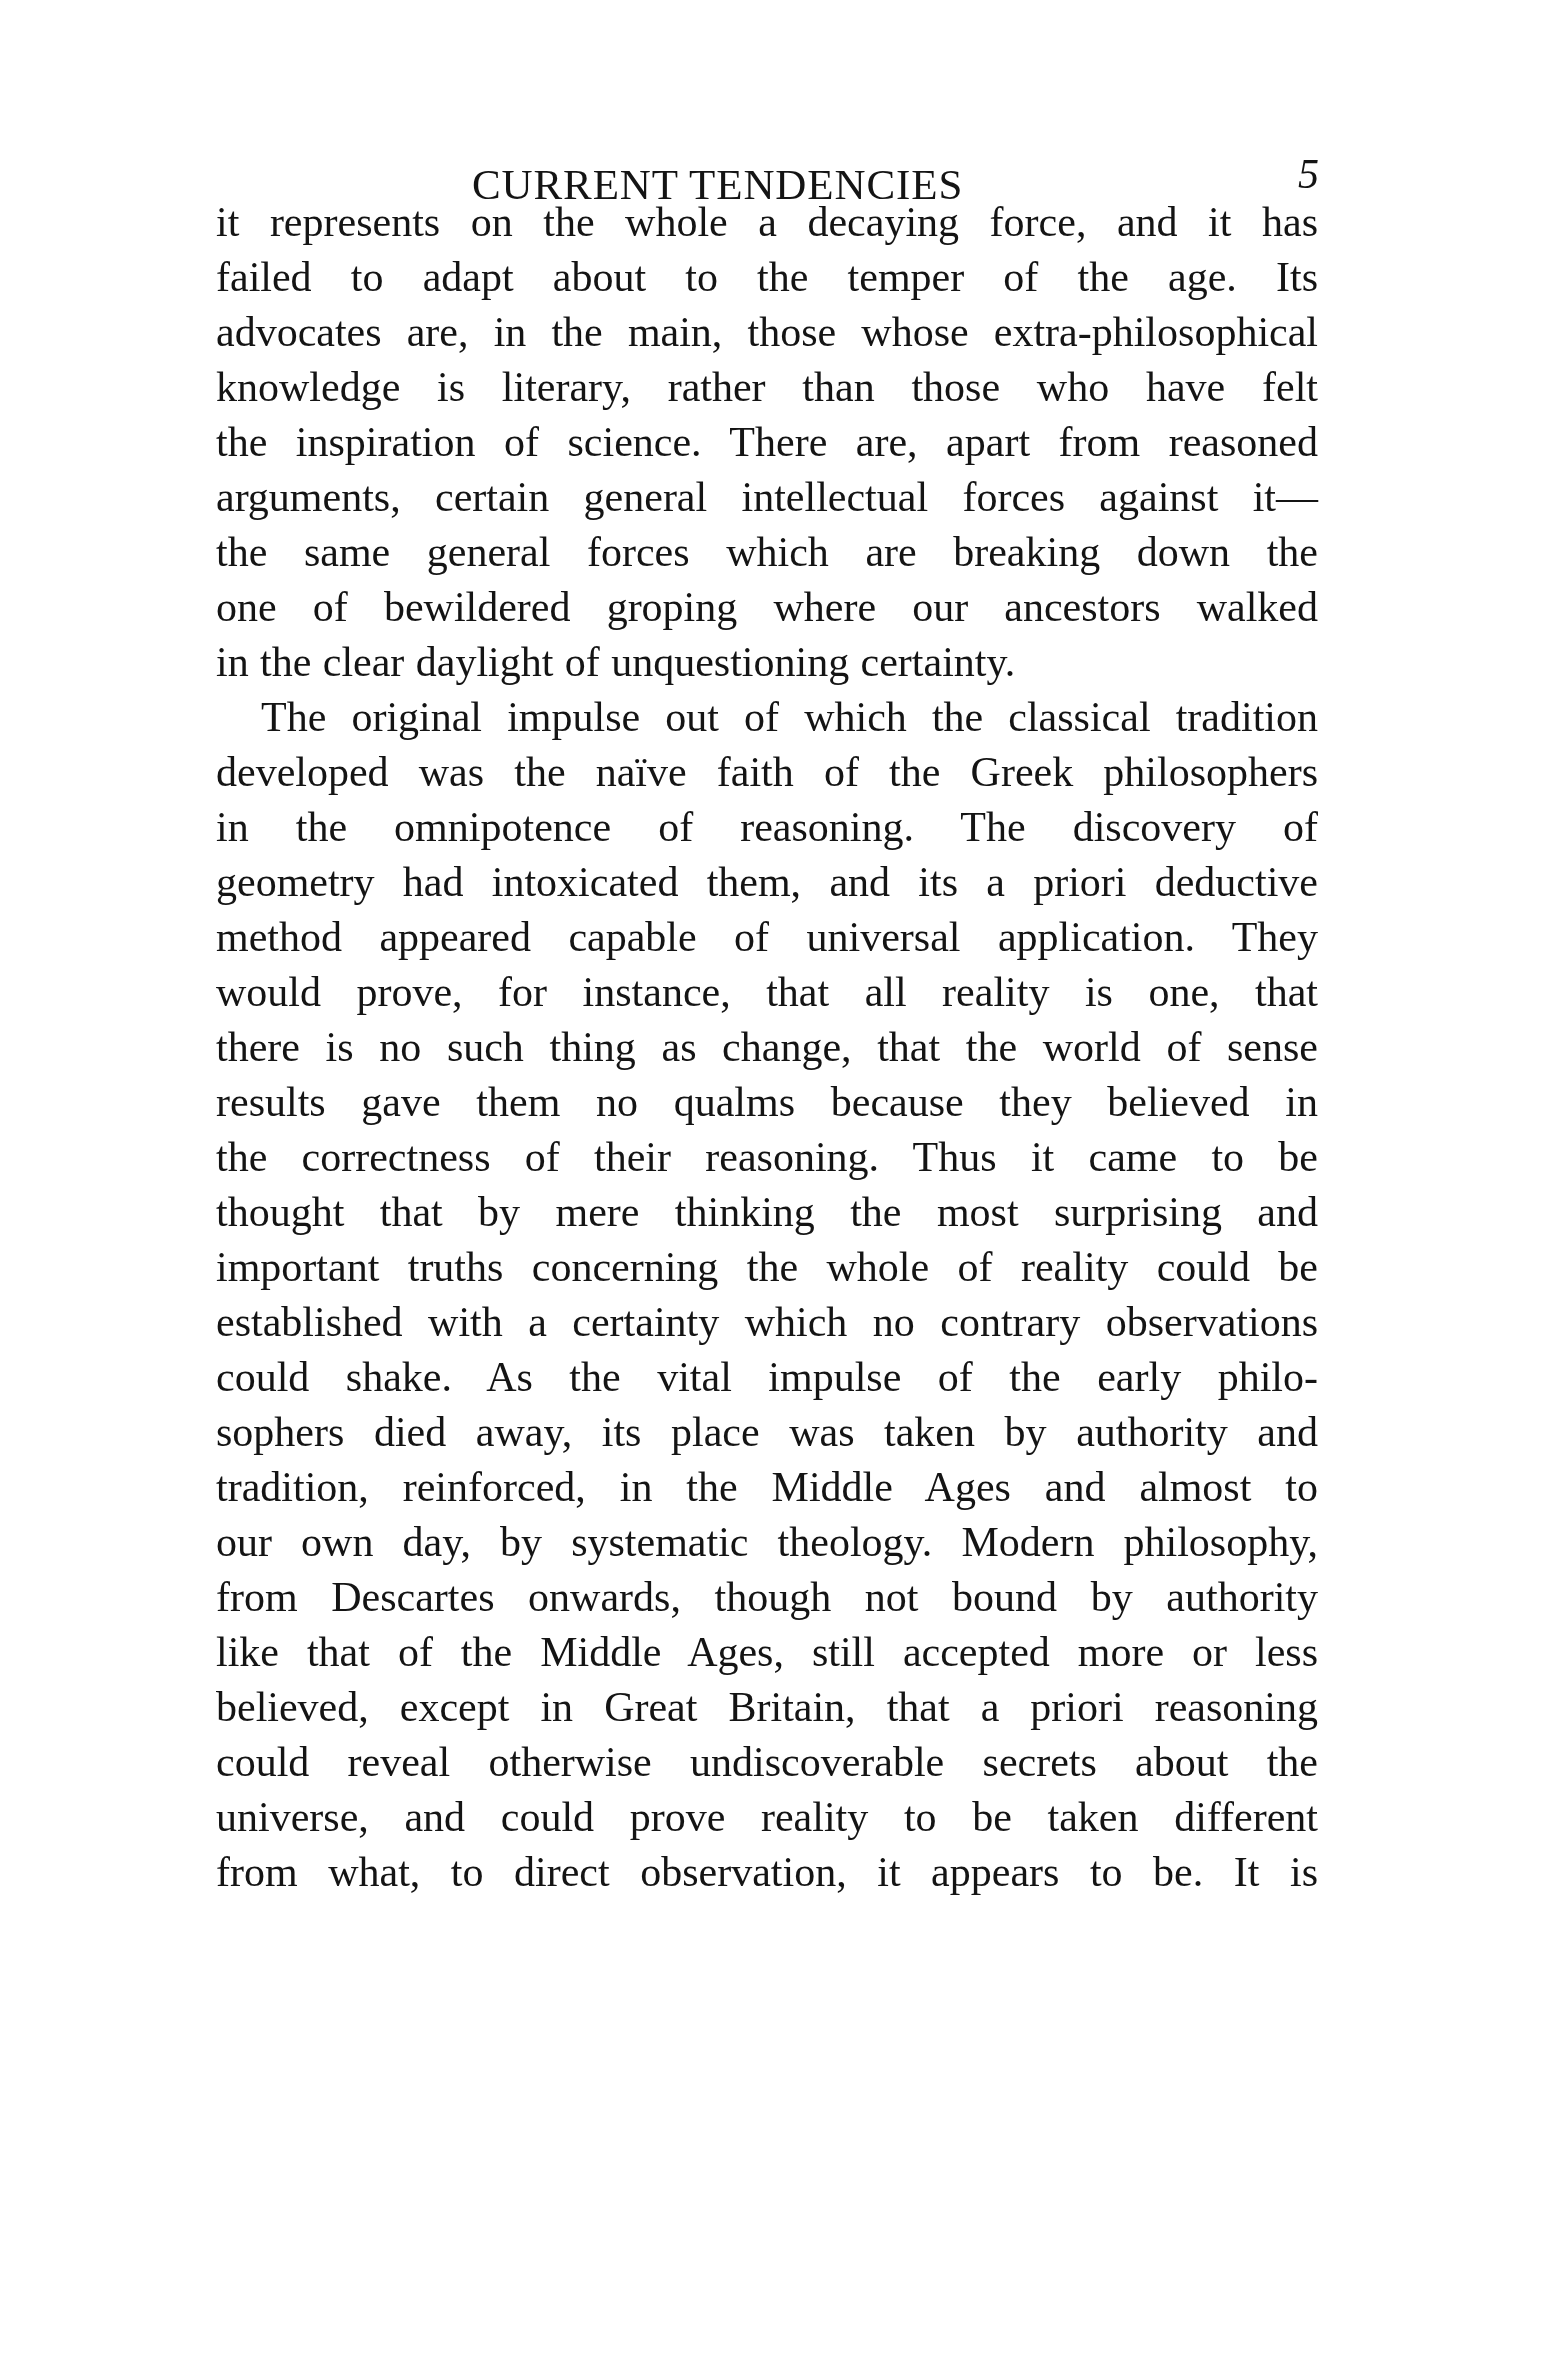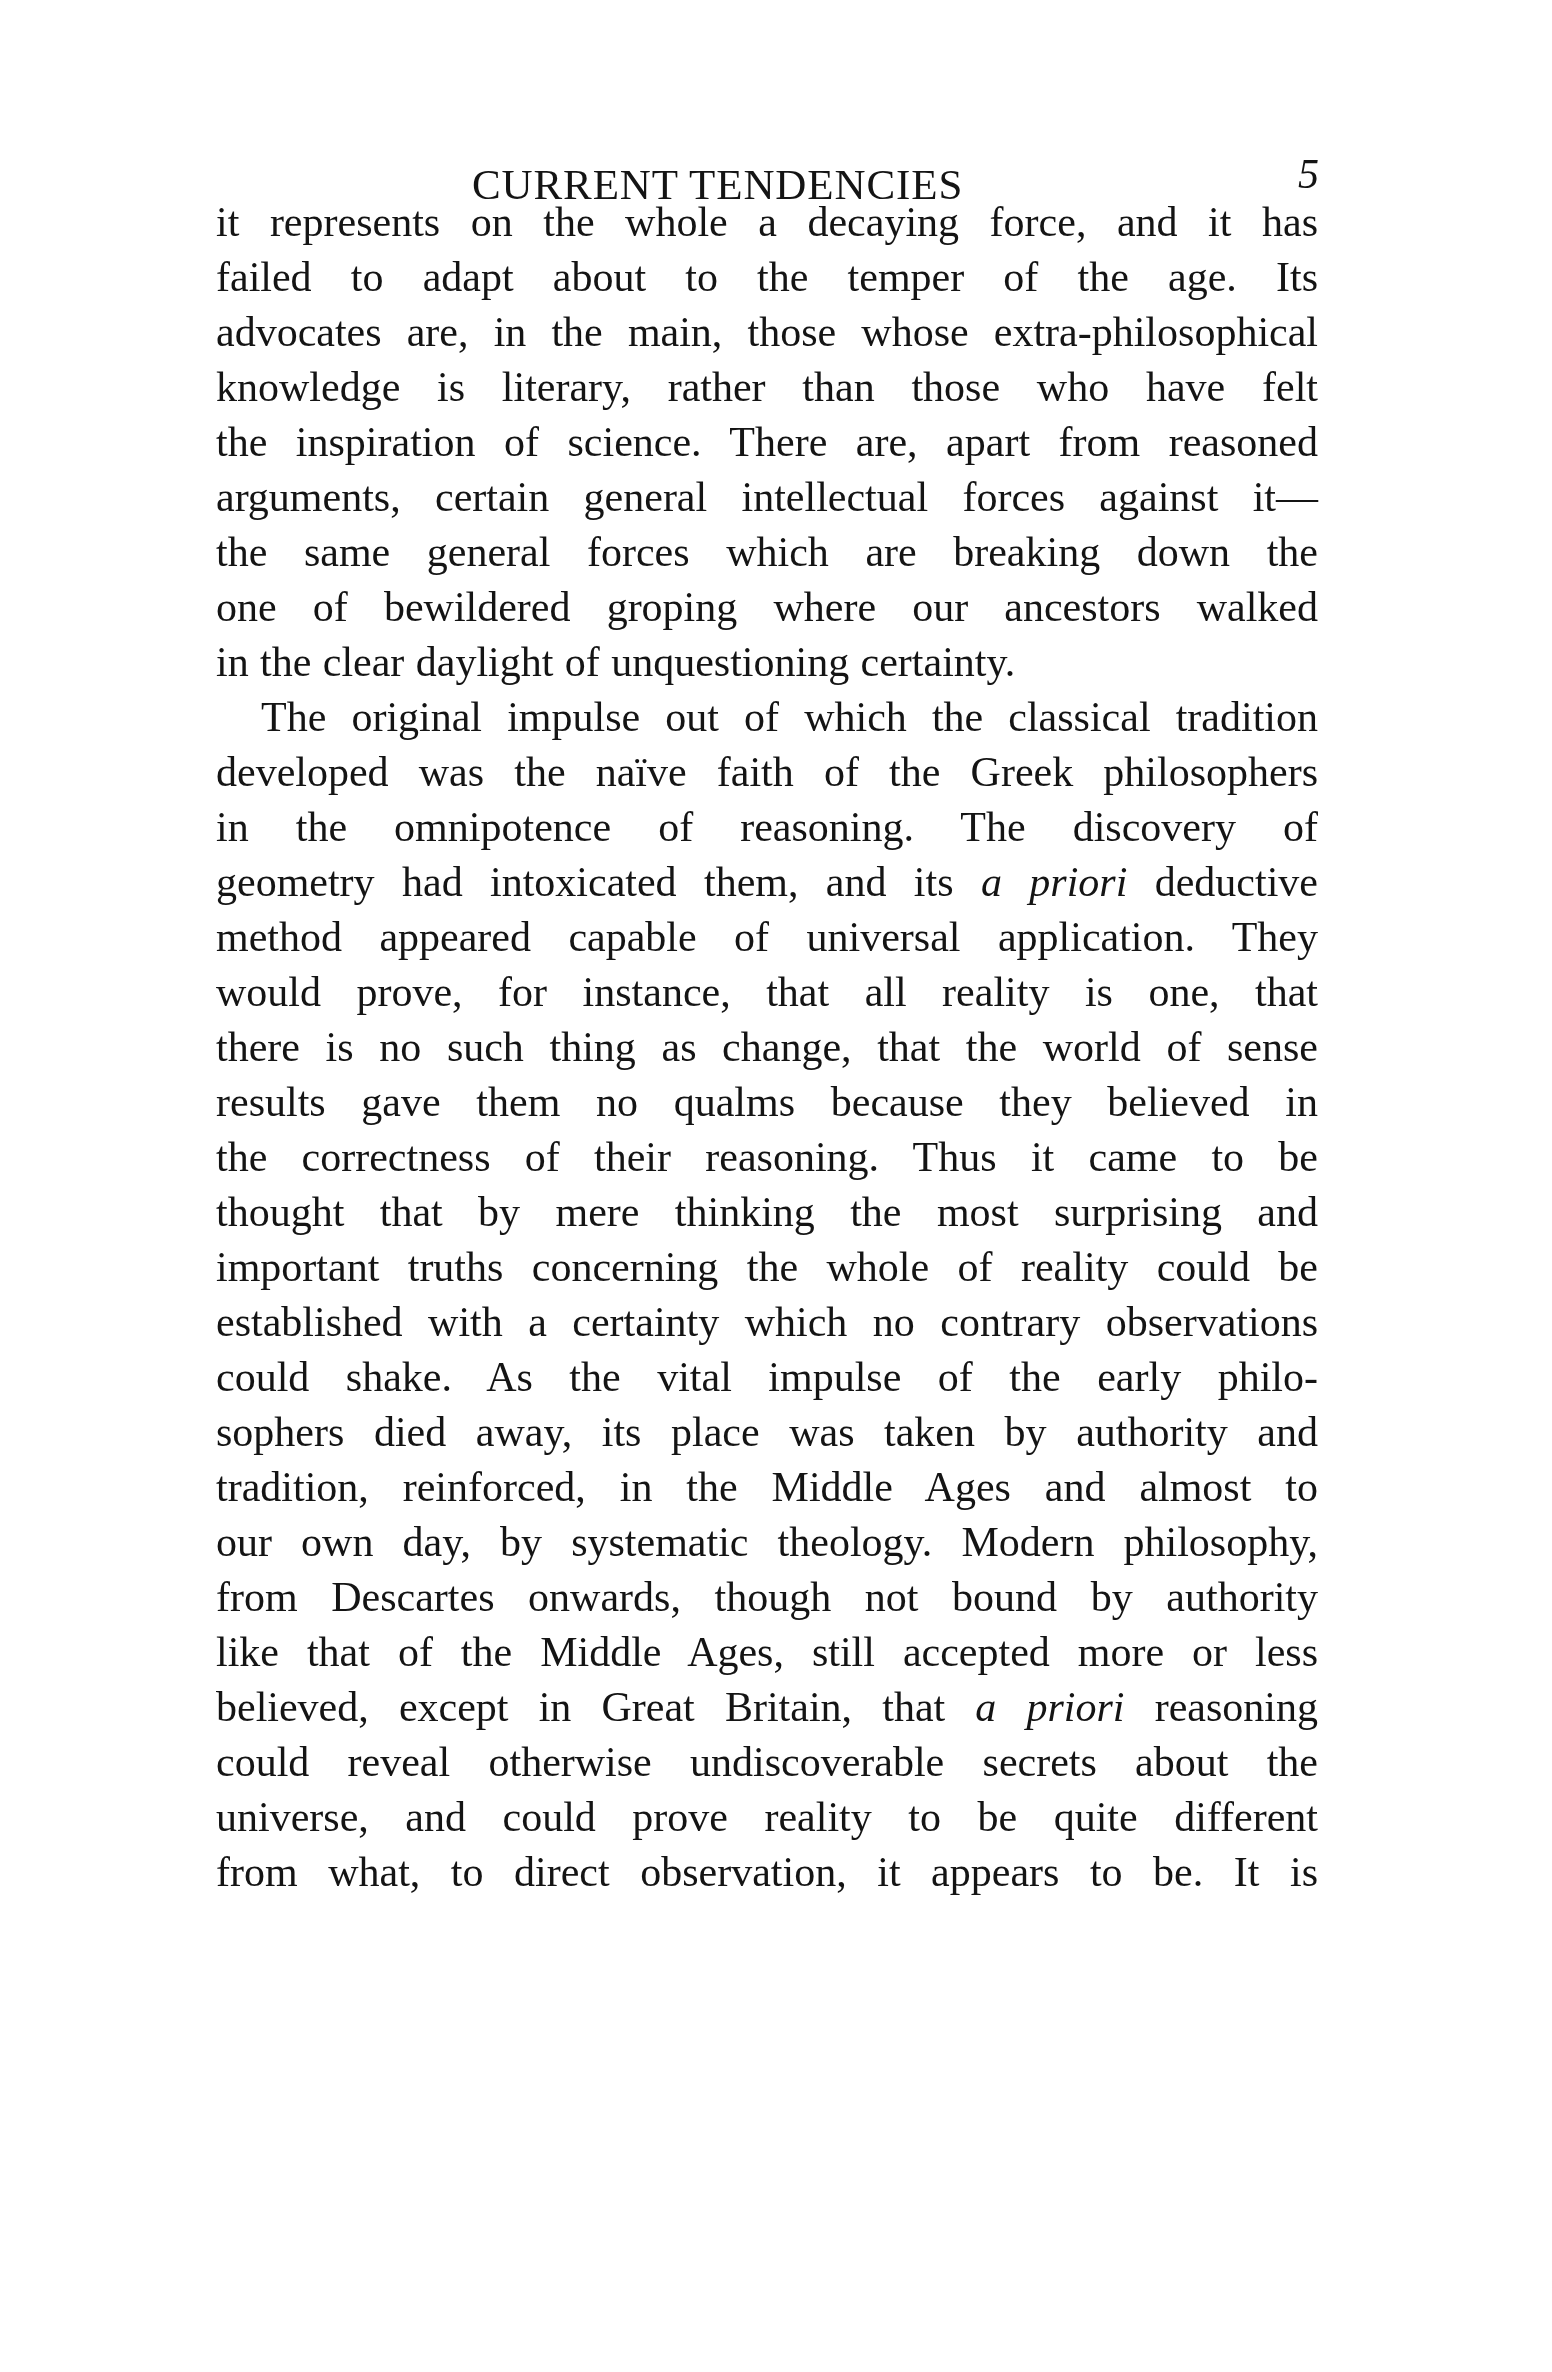--- a/index.html
+++ b/index.html
@@ -54,21 +54,20 @@
       text-align-last: justify;
       word-spacing: 0.9px;
     }
     .line.last {
       text-align-last: left;
     }
     .line.indent {
       padding-left: 45px;
     }
     .line .it {
-      font-style: italic;
     }
   </style>
 </head>
 <body>
 
 <div class="page">
   <div class="running-header">
     <span class="running-title">CURRENT TENDENCIES</span>
     <span class="page-number">5</span>
   </div>
@@ -98,18 +97,18 @@
         <span class="line">important truths concerning the whole of reality could be</span>
         <span class="line">established with a certainty which no contrary observations</span>
         <span class="line">could shake. As the vital impulse of the early philo-</span>
         <span class="line">sophers died away, its place was taken by authority and</span>
         <span class="line">tradition, reinforced, in the Middle Ages and almost to</span>
         <span class="line">our own day, by systematic theology. Modern philosophy,</span>
         <span class="line">from Descartes onwards, though not bound by authority</span>
         <span class="line">like that of the Middle Ages, still accepted more or less</span>
         <span class="line">believed, except in Great Britain, that <span class="it">a priori</span> reasoning</span>
         <span class="line">could reveal otherwise undiscoverable secrets about the</span>
-        <span class="line">universe, and could prove reality to be quite different</span>
+        <span class="line">universe, and could prove reality to be taken different</span>
         <span class="line">from what, to direct observation, it appears to be. It is</span>
       </div>
     </div>
 </div>
 
 
 </body></html>

